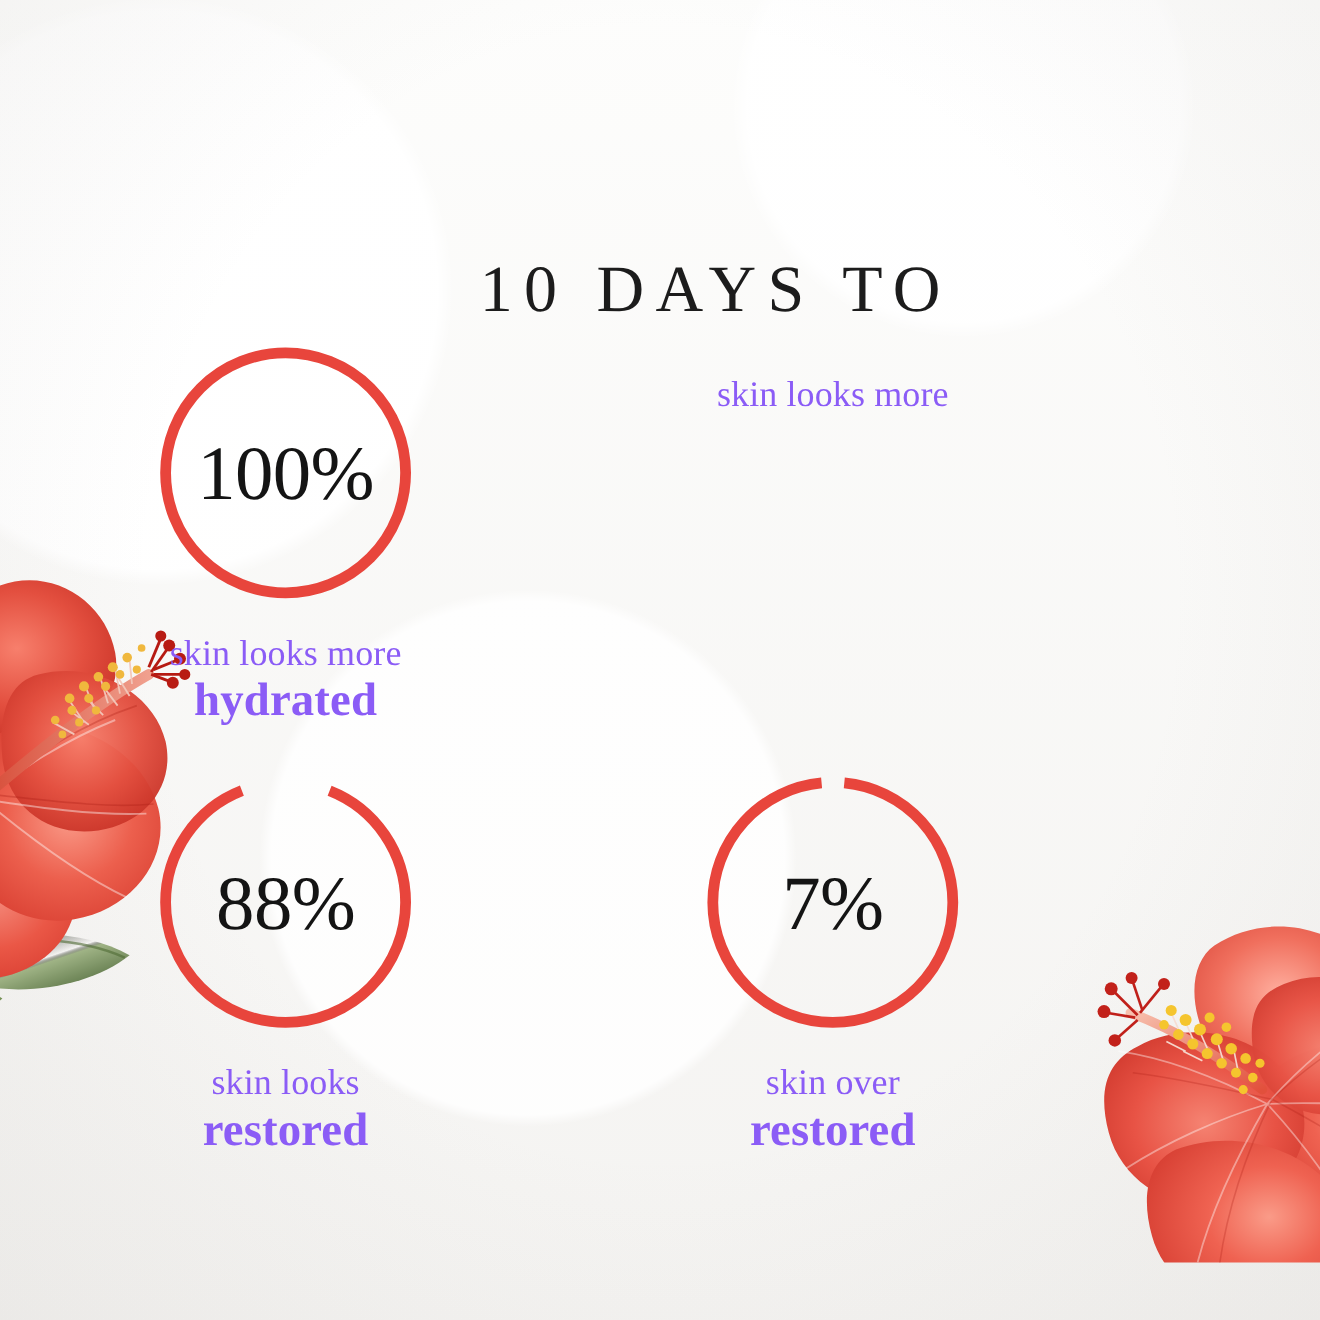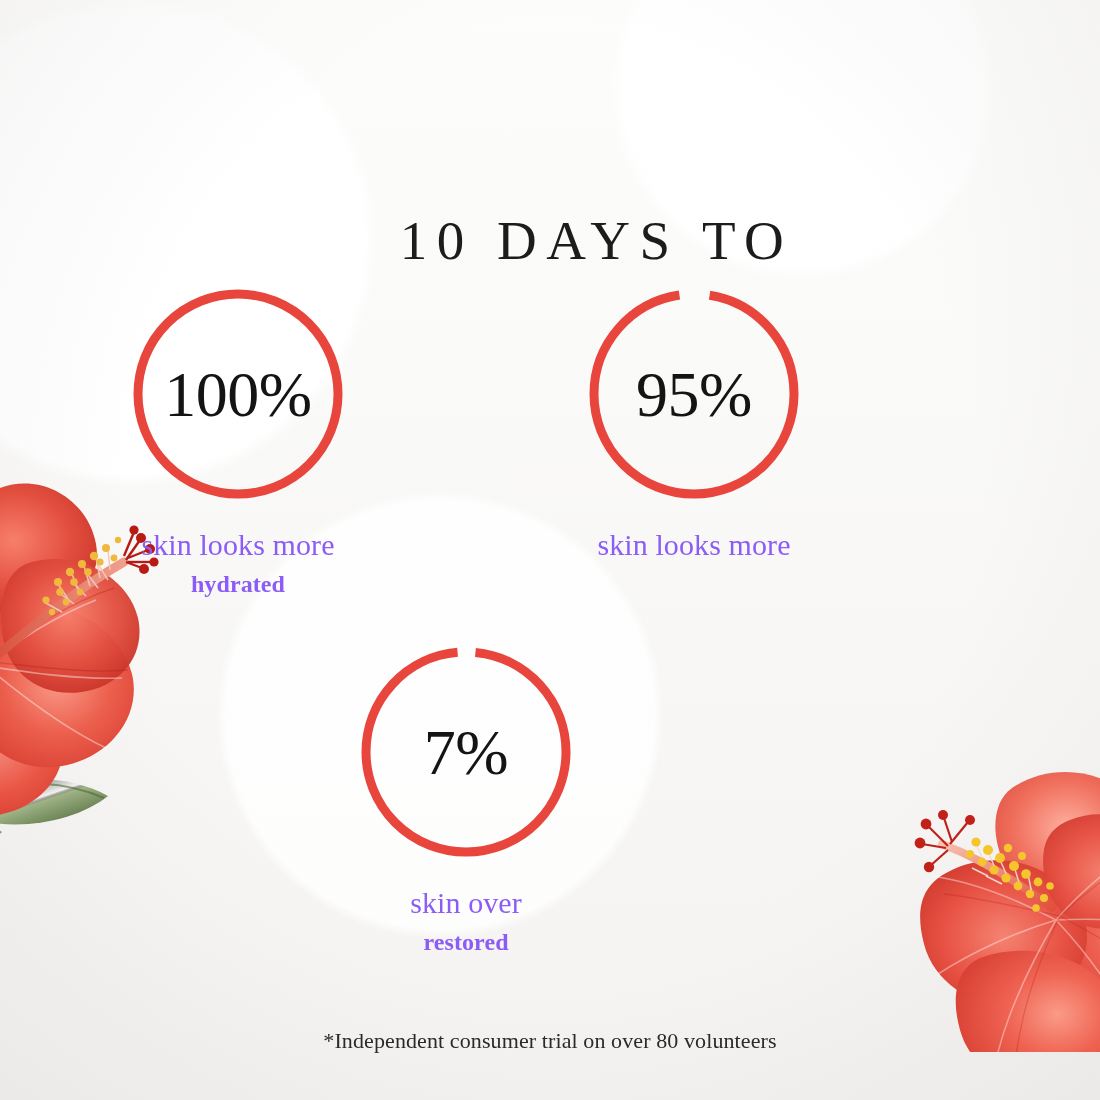--- a/index.html
+++ b/index.html
@@ -32,21 +32,21 @@
   .row{display:flex;justify-content:center;gap:240px;}
   .row.r2{margin-top:40px;}
   .stat{width:216px;display:flex;flex-direction:column;align-items:center;}
   .ringwrap{position:relative;width:216px;height:216px;}
   .ringwrap svg{display:block;width:216px;height:216px;}
   .pct{position:absolute;inset:0;display:flex;align-items:center;justify-content:center;
     font-size:64px;color:#141414;letter-spacing:-.5px;font-weight:400;
     transform:translateY(1px);}
   .cap{margin-top:24px;text-align:center;color:#8b5cf6;}
   .cap .lead{display:block;font-size:30px;line-height:38px;font-weight:400;letter-spacing:.1px;}
-  .cap .strong{display:block;font-size:24px;line-height:40px;font-weight:700;letter-spacing:.1px;}
+  .cap .strong{display:block;font-size:39px;line-height:40px;font-weight:700;letter-spacing:.1px;}
 
   
   .footnote{position:absolute;left:0;right:0;top:1028px;text-align:center;
     font-size:22px;color:#2a2a2a;letter-spacing:.1px;}
 
   
   .flower{position:absolute;pointer-events:none;}
   .flower-left{left:-118px;top:466px;width:330px;height:400px;}
   .flower-right{left:888px;top:752px;width:260px;height:300px;}
 </style>
@@ -280,47 +280,52 @@
           </svg>
           <div class="pct">100%</div>
         </div>
         <div class="cap">
           <span class="lead">skin looks more</span>
           <span class="strong">hydrated</span>
         </div>
       </div>
 
       <div class="stat">
+        <div class="cap">
+          <span class="lead">skin looks more</span>
+        </div>
+      </div>
+
+    </div>
+
+    <div class="row r2">
+
+      <div class="stat">
         <div class="ringwrap">
           <svg viewBox="0 0 216 216" xmlns="http://www.w3.org/2000/svg">
-            <circle cx="108" cy="108" r="100" fill="none" stroke="#E8453C" stroke-width="9" stroke-linecap="butt" transform="rotate(-90 108 108)" stroke-dasharray="596.9026041820607 31.41592653589794" stroke-dashoffset="-15.707963267948966"></circle>
+            <circle cx="108" cy="108" r="100" fill="none" stroke="#E8453C" stroke-width="9" stroke-linecap="butt" transform="rotate(-90 108 108)" stroke-dasharray="553.2693728822024 75.0491578357562" stroke-dashoffset="-37.52457891787809"></circle>
           </svg>
-          <div class="pct">95%</div>
+          <div class="pct">88%</div>
         </div>
         <div class="cap">
-          <span class="lead">skin looks more</span>
+          <span class="lead">skin looks</span>
+          <span class="strong">restored</span>
         </div>
       </div>
-
-    </div>
-
-    <div class="row r2">
-
 
       <div class="stat">
         <div class="ringwrap">
           <svg viewBox="0 0 216 216" xmlns="http://www.w3.org/2000/svg">
             <circle cx="108" cy="108" r="100" fill="none" stroke="#E8453C" stroke-width="9" stroke-linecap="butt" transform="rotate(-90 108 108)" stroke-dasharray="609.119908946021 19.19862177193761" stroke-dashoffset="-9.599310885968812"></circle>
           </svg>
           <div class="pct">7%</div>
         </div>
         <div class="cap">
           <span class="lead">skin over</span>
           <span class="strong">restored</span>
         </div>
       </div>
 
     </div>
   </div>
 
-  <div class="footnote">*Independent consumer trial on over 80 volunteers</div>
 
 </div>
 
 </body></html>

